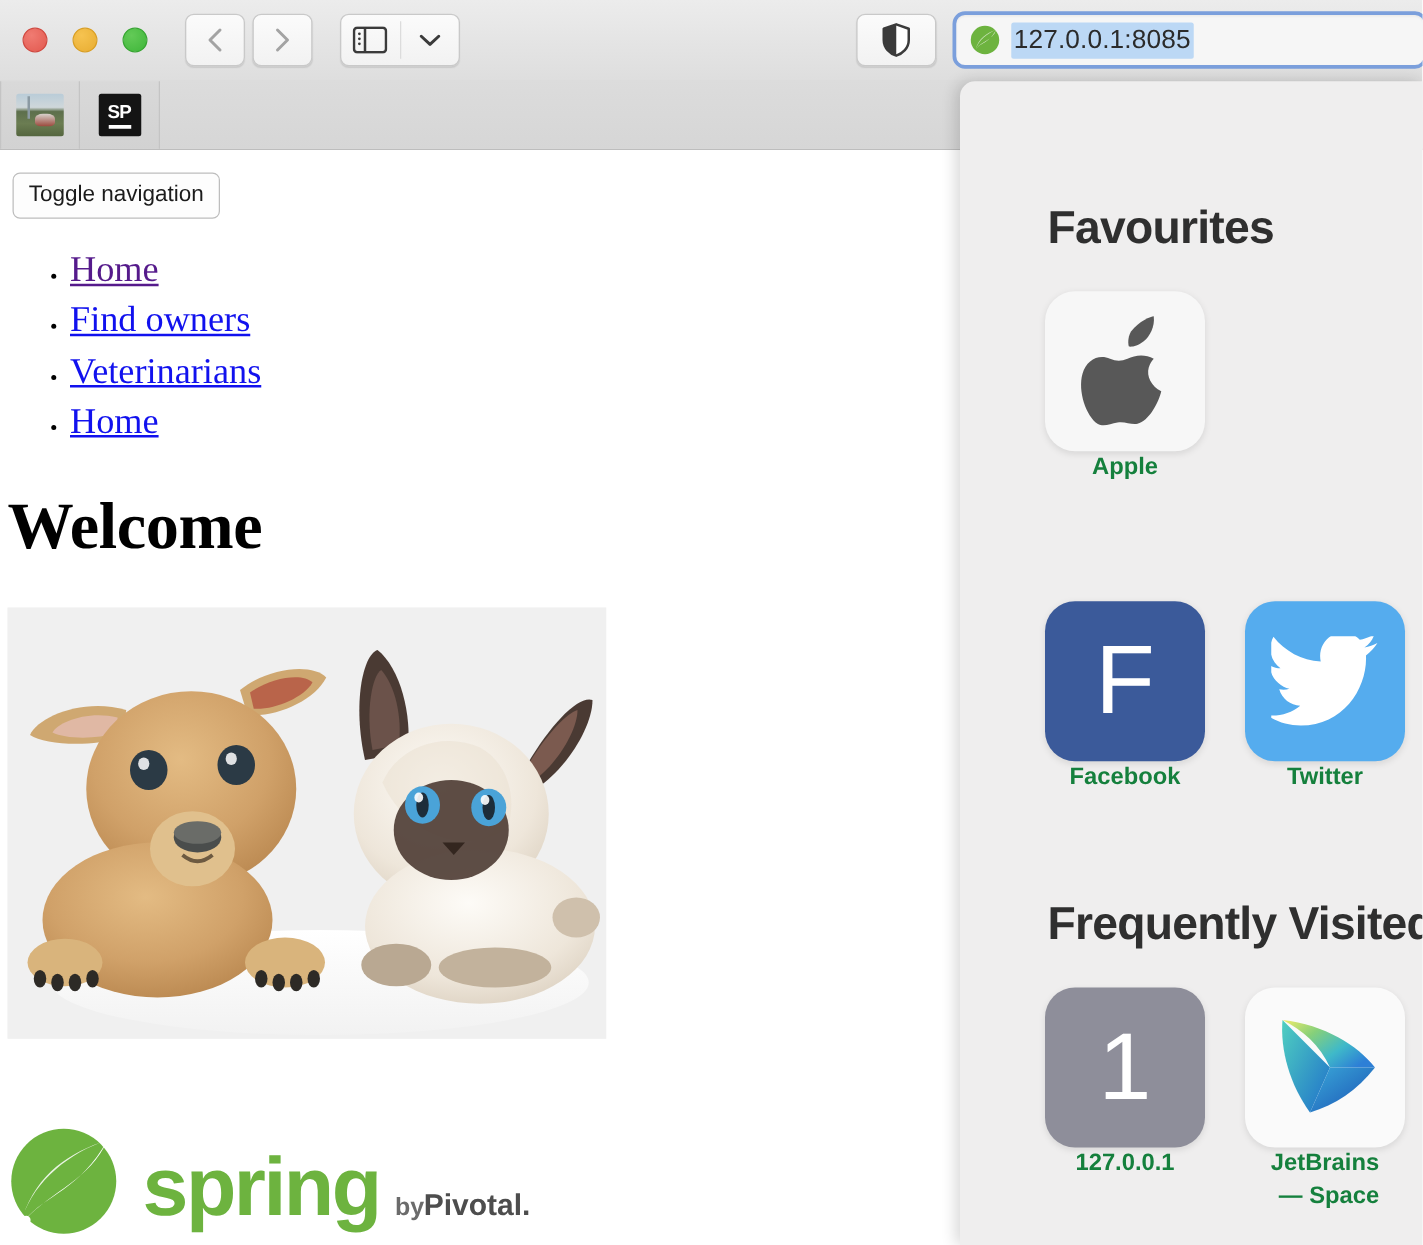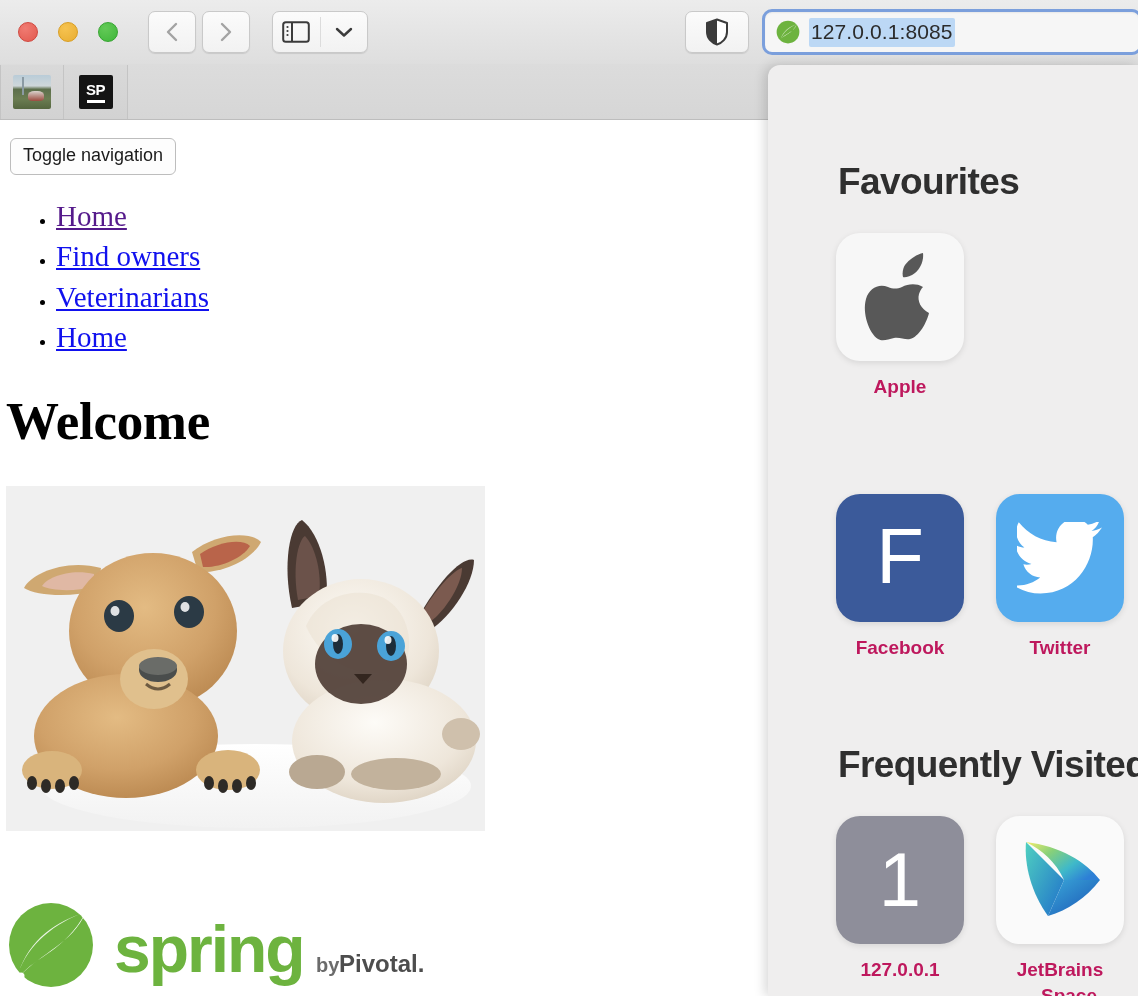--- a/index.html
+++ b/index.html
@@ -166,22 +166,22 @@
     overflow: hidden; position: relative;
   }
   .tile.light { background: #f7f7f7; }
   .tile.fb { background: #3b5a9a; }
   .tile.tw { background: #55acee; }
   .tile.num { background: #8e8e9a; }
   .tile.white { background: #fafafa; }
   .tile-fb-letter { color: #fff; font-size: 78px; font-weight: 300; line-height: 1; margin-top: -4px; font-family: "Liberation Sans", sans-serif; }
   .tile-num { color: #fff; font-size: 76px; font-weight: 300; line-height: 1; font-family: "Liberation Sans", sans-serif; }
   .tilelabel {
-    margin-top: 13px; font-size: 19px; font-weight: bold; color: #be185d;
-    text-align: left; line-height: 1.35; white-space: pre-line;
+    font-size: 19px; font-weight: bold; color: #15803d;
+    text-align: right; line-height: 1.35; white-space: pre-line;
   }
 </style>
 </head>
 <body>
 
 <div id="root">
 
   <div class="toolbar">
 
     <div class="traffic">

